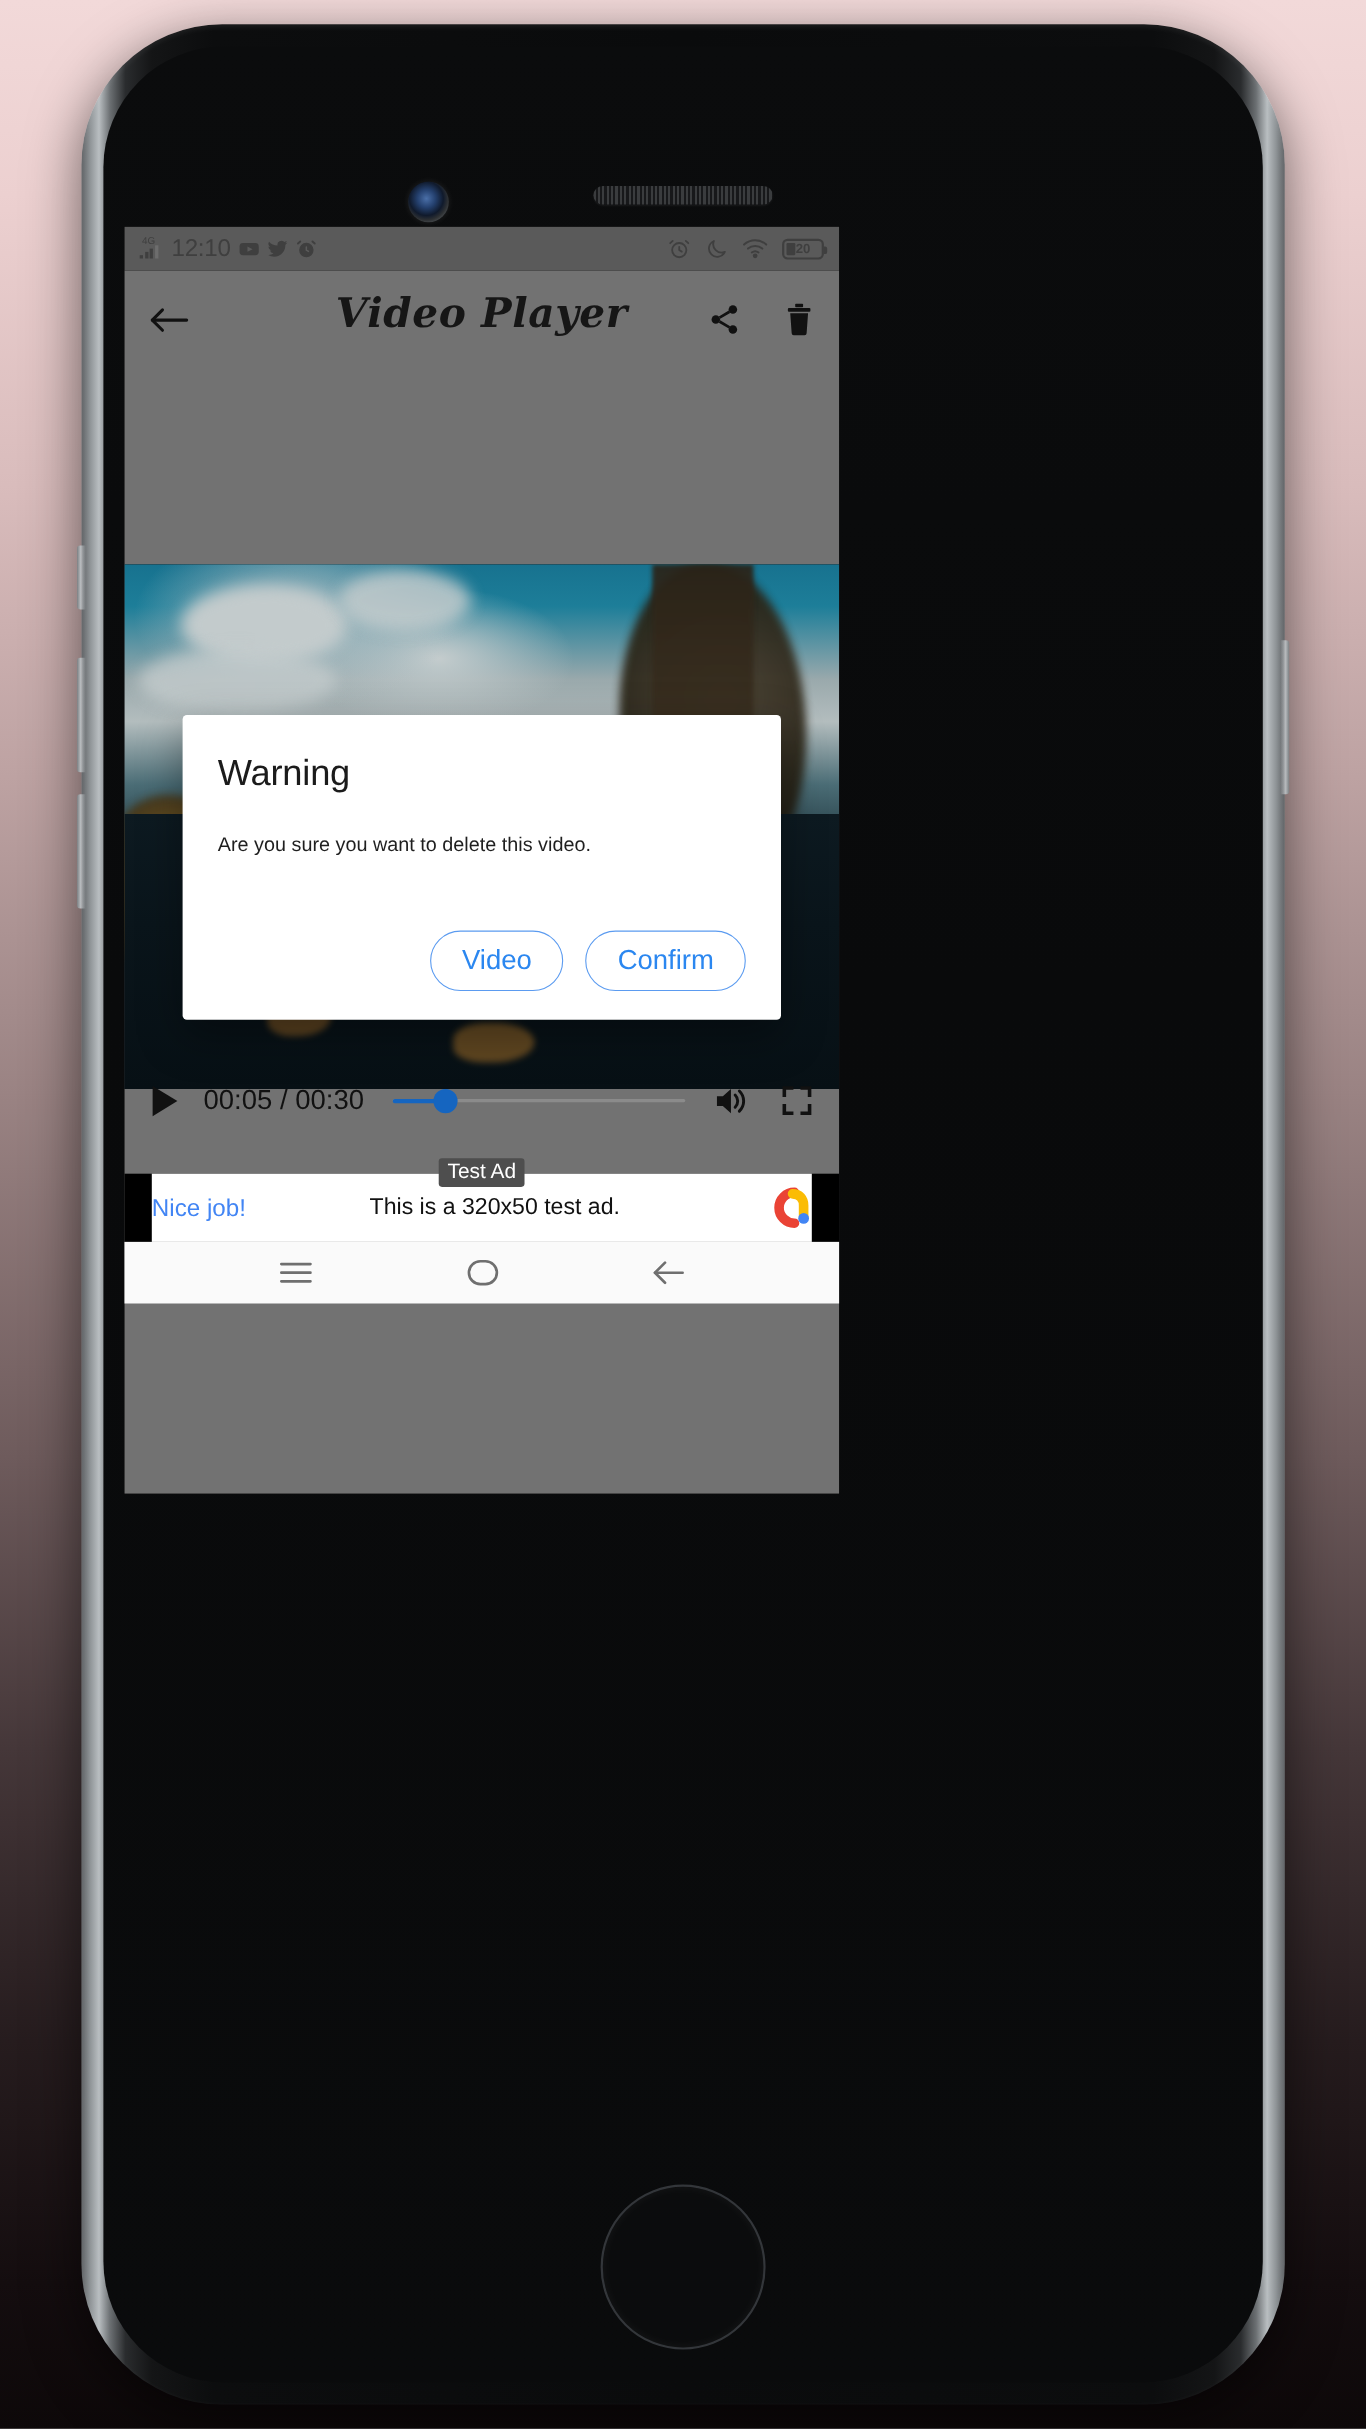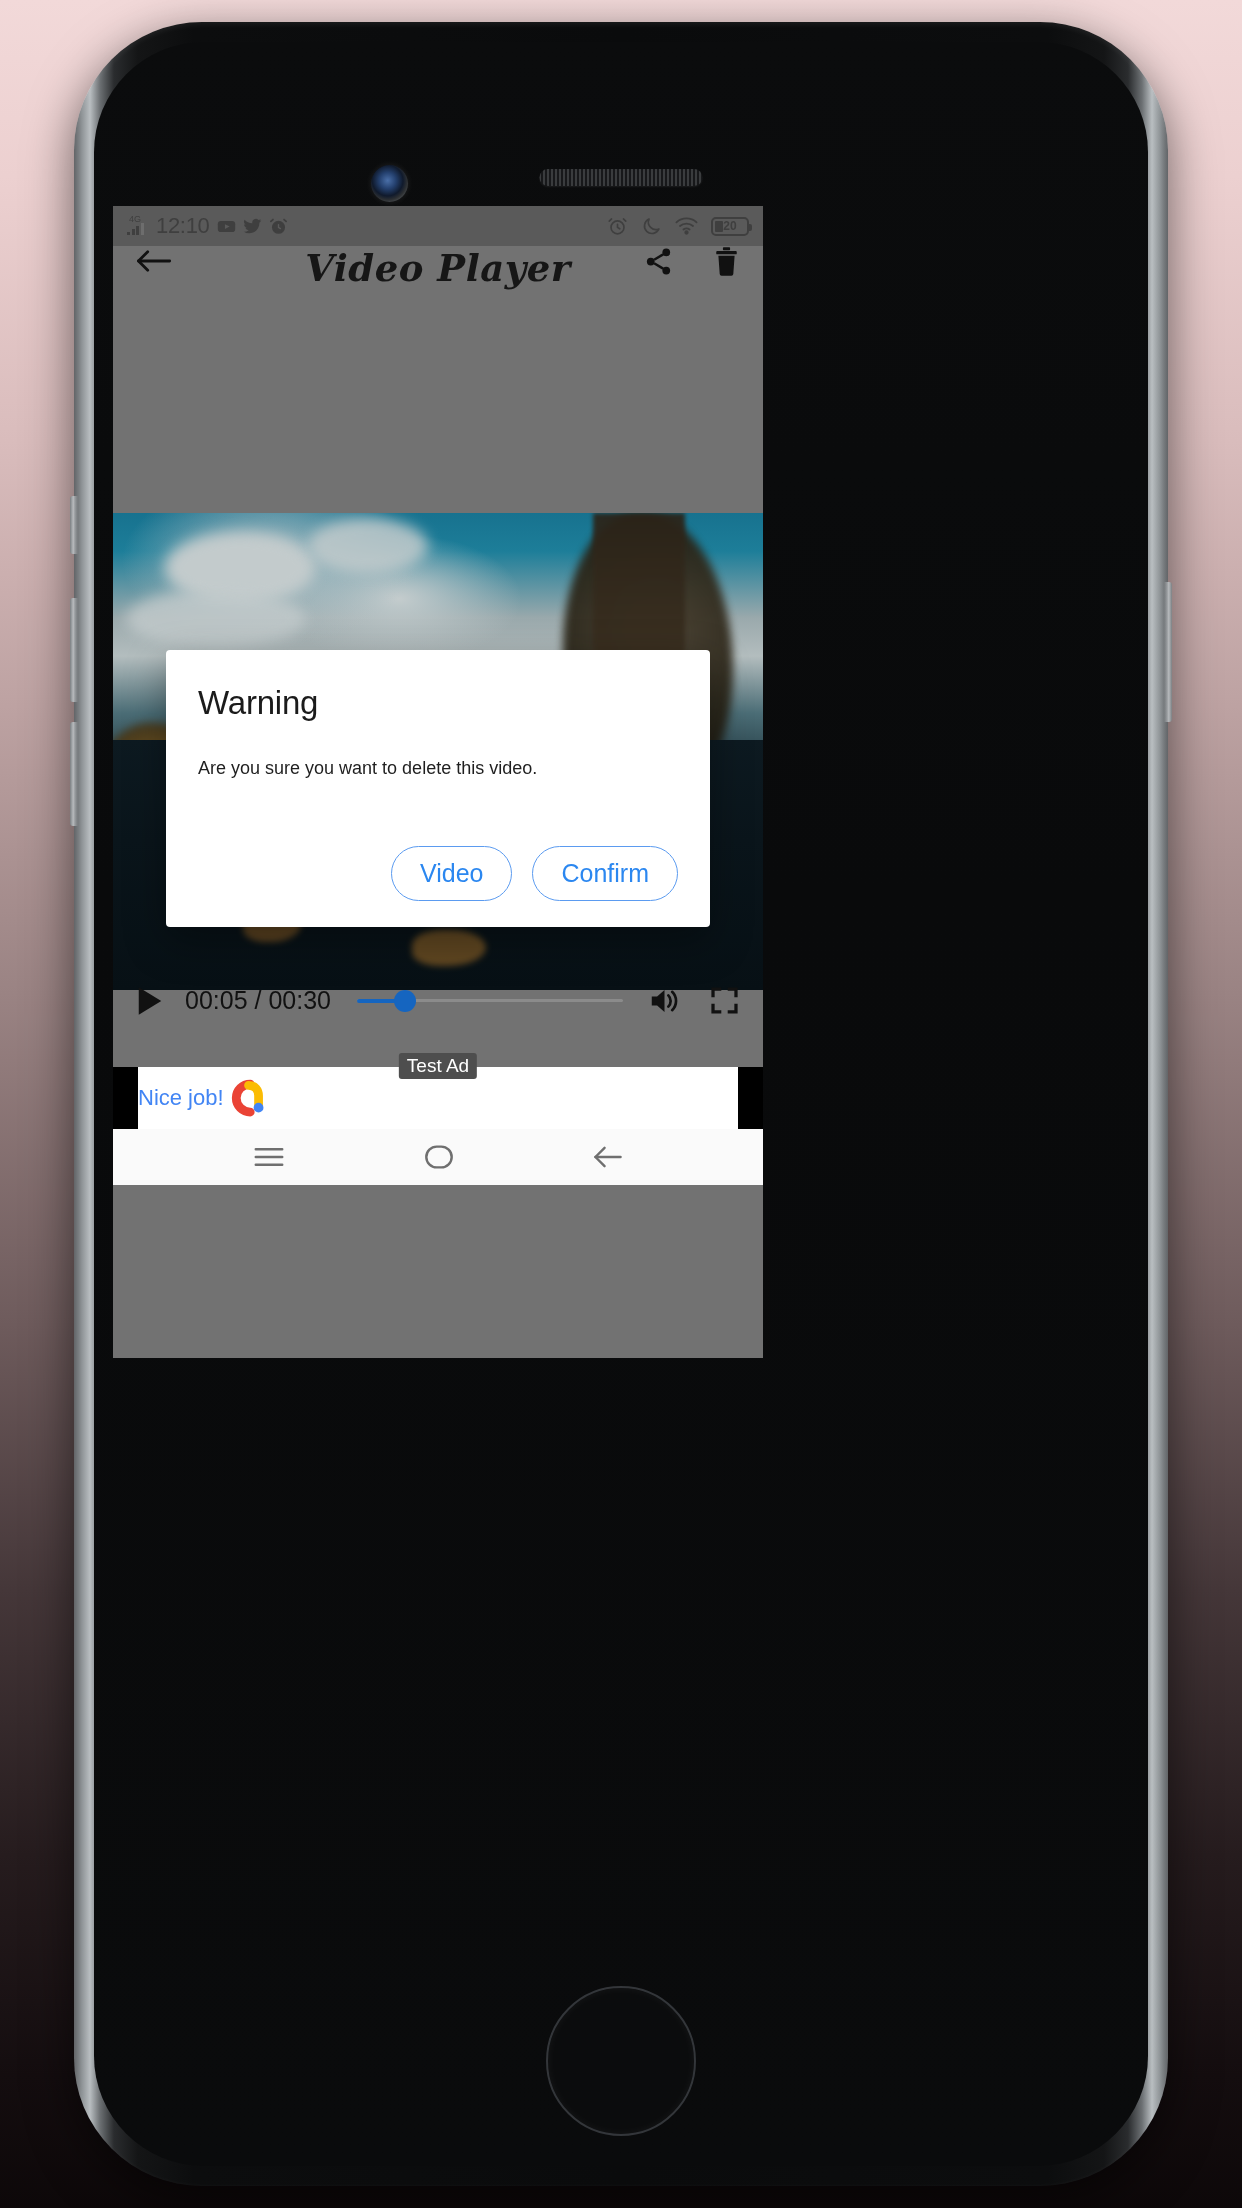--- a/index.html
+++ b/index.html
@@ -88,21 +88,21 @@
     width:38px; height:19px; border:2px solid #3f3f3f; border-radius:5px;
     position:relative; display:flex; align-items:center; padding:0 2px;
   }
   .batt::after { content:""; position:absolute; right:-5px; top:5px; width:3px; height:7px; background:#3f3f3f; border-radius:0 2px 2px 0;}
   .batt .fill { width:8px; height:11px; background:#3f3f3f; border-radius:1px; }
   .batt .pct { position:absolute; left:0; right:0; text-align:center; font-size:12px; font-weight:bold; color:#3f3f3f; }
 
   
   .app { position:relative; height:1112px; background:#727272; }
 
-  .toolbar { height:77px; display:flex; align-items:flex-start; padding:0 22px; position:relative; }
+  .toolbar { height:77px; display:flex; align-items:flex-end; padding:17px 22px; position:relative; }
   .toolbar .tb-title {
     position:absolute; left:0; right:0; text-align:center;
     font-family:"DejaVu Serif", serif; font-style:italic; font-weight:bold;
     font-size:37px; color:#161616; letter-spacing:0.5px;
     pointer-events:none;
   }
   .tb-icon { position:relative; z-index:2; color:#111; display:inline-flex; }
   .tb-spacer { flex:1; }
   .tb-right { display:flex; gap:38px; position:relative; z-index:2; }
 
@@ -332,20 +332,21 @@
             <path d="M21.5 16v5.5H16"></path>
             <path d="M8 21.5H2.5V16"></path>
           </svg>
       </span>
     </div>
 
     <div class="adbar">
       <div class="inner">
         <span class="ad-badge">Test Ad</span>
         <span class="ad-cta">Nice job!</span>
+        <span class="ad-text">This is a 320x50 test ad.</span>
         <span class="ad-logo">
           <svg width="42" height="42" viewBox="0 0 48 48">
             <path d="M30 8a15 15 0 100 32" fill="none" stroke="#ea4335" stroke-width="10" stroke-linecap="round"></path>
             <path d="M28 9.5c7.5 0 11.5 5.5 11.5 12v12" fill="none" stroke="#fbbc04" stroke-width="10" stroke-linecap="round"></path>
             <circle cx="39.5" cy="35" r="5.6" fill="#4285f4"></circle>
           </svg>
         </span>
       </div>
     </div>
 

